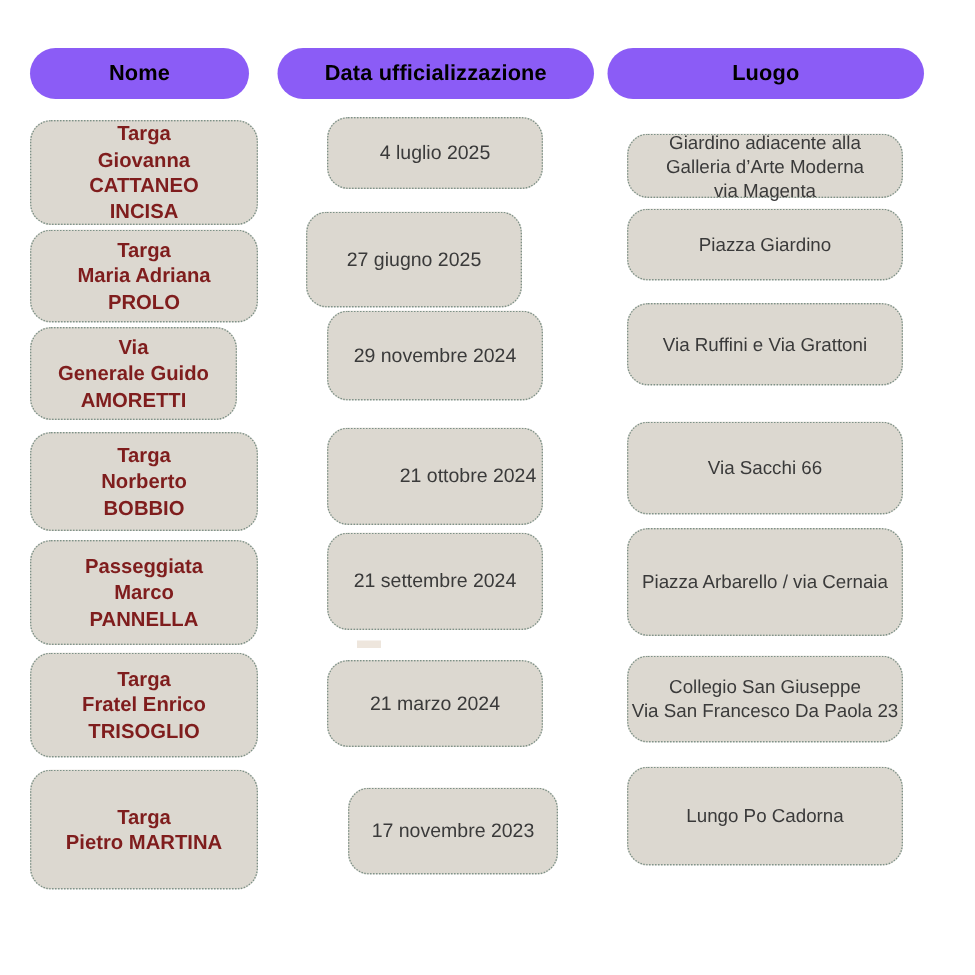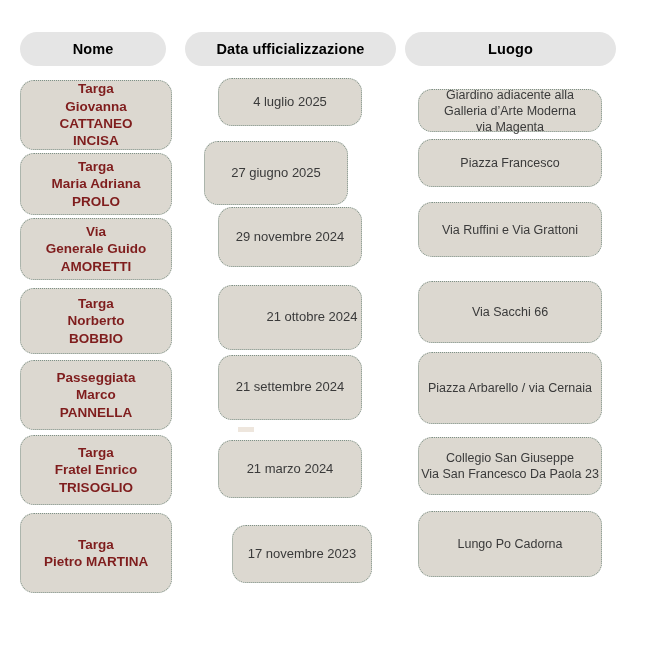--- a/index.html
+++ b/index.html
@@ -27,21 +27,21 @@
     position: absolute;
     left: 0;
     top: 32px;
     width: 650px;
     height: 34px;
   }
   .hdr {
     position: absolute;
     top: 0;
     height: 34px;
-    background: #e5e5e5;
+    background: #8b5cf6;
     border-radius: 17px;
     display: flex;
     align-items: center;
     justify-content: center;
     color: #000000;
     font-weight: bold;
     font-size: 14.5px;
     letter-spacing: 0.1px;
     box-sizing: border-box;
     white-space: nowrap;
@@ -108,23 +108,23 @@
 INCISA</div>
   <div class="cell cell-date" style="left:218px; top:78px;  width:144px; height:48px;">4 luglio 2025</div>
   <div class="cell cell-place" style="left:418px; top:89px;  width:184px; height:43px;">Giardino adiacente alla
 Galleria  d’Arte Moderna
 via Magenta</div>
 
   <div class="cell cell-name" style="left:20px;  top:153px; width:152px; height:62px;">Targa
 Maria Adriana
 PROLO</div>
   <div class="cell cell-date" style="left:204px; top:141px; width:144px; height:64px;">27 giugno 2025</div>
-  <div class="cell cell-place" style="left:418px; top:139px; width:184px; height:48px;">Piazza Francesco</div>
+  <div class="cell cell-place" style="left:418px; top:139px; width:184px; height:48px;">Piazza Giardino</div>
 
-  <div class="cell cell-name" style="left:20px;  top:218px; width:152px; height:62px;">Via
+  <div class="cell cell-name" style="left:20px;  top:218px; width:138px; height:62px;">Via
 Generale Guido
 AMORETTI</div>
   <div class="cell cell-date" style="left:218px; top:207px; width:144px; height:60px;">29 novembre 2024</div>
   <div class="cell cell-place" style="left:418px; top:202px; width:184px; height:55px;">Via Ruffini e Via Grattoni</div>
 
   <div class="cell cell-name" style="left:20px;  top:288px; width:152px; height:66px;">Targa
 Norberto
 BOBBIO</div>
   <div class="cell cell-date" style="left:218px; top:285px; width:144px; height:65px;padding-left:44px;">21 ottobre 2024</div>
   <div class="cell cell-place" style="left:418px; top:281px; width:184px; height:62px;">Via Sacchi 66</div>

